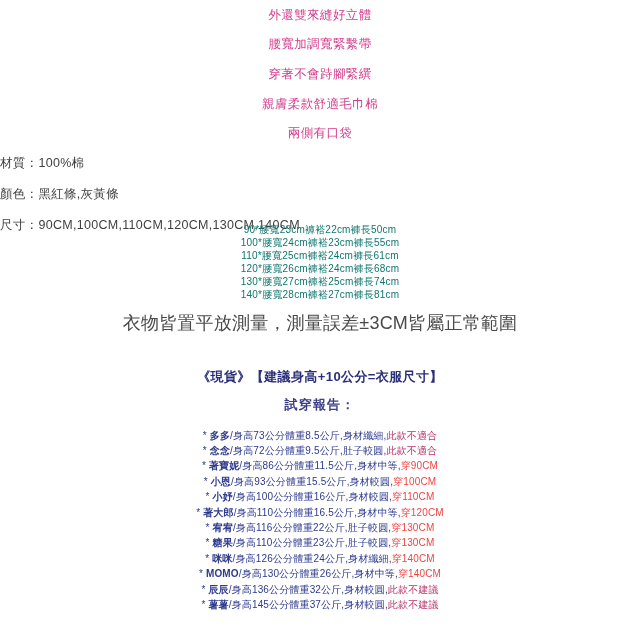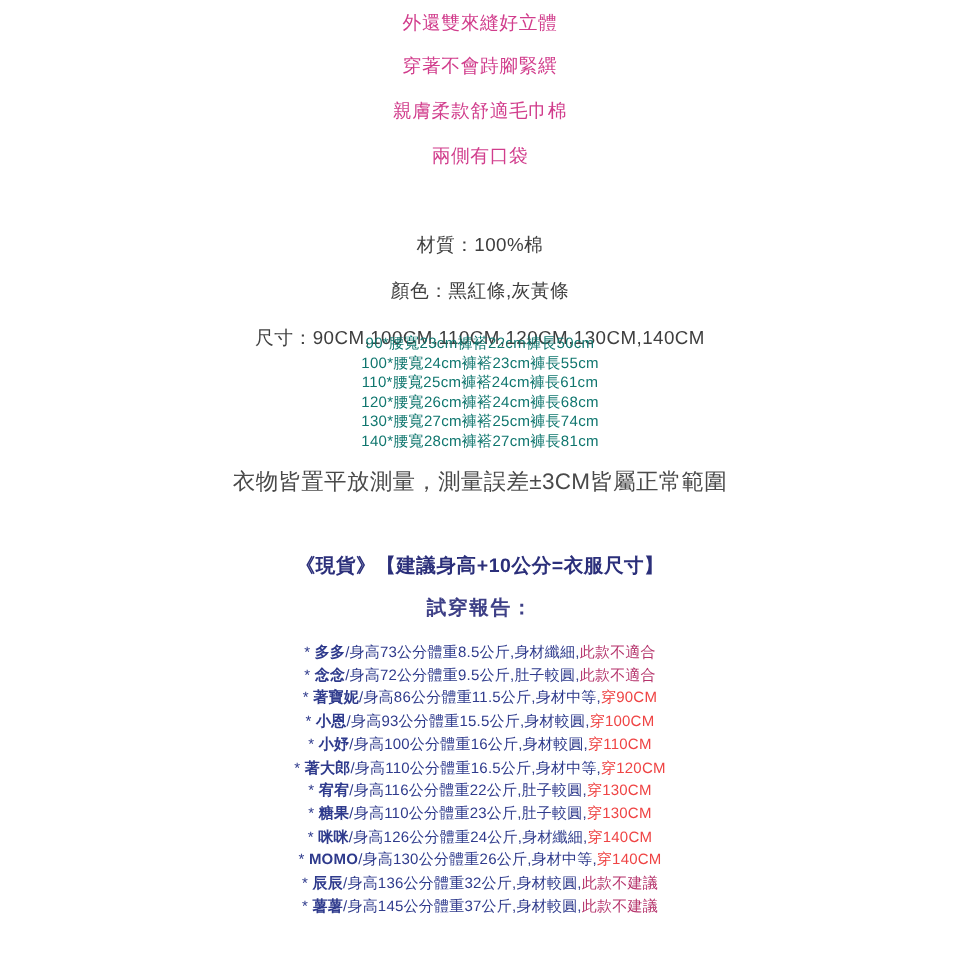--- a/index.html
+++ b/index.html
@@ -51,21 +51,21 @@
   .spec-block {
     position: absolute;
     top: 148px;
     left: 0;
     width: 640px;
   }
   .spec-line {
     color: #3f3f3f;
     font-size: 12.5px;
     letter-spacing: 0.3px;
-    text-align: center;
+    text-align: left;
     padding: 9px 0 9.5px 0;
     white-space: nowrap;
   }
 
   
   .measure-block {
     position: absolute;
     top: 224px;
     left: 0;
     width: 640px;
@@ -81,21 +81,21 @@
 
   
   .note-block {
     position: absolute;
     top: 314px;
     left: 0;
     width: 640px;
   }
   .note-line {
     color: #4a4a4a;
-    font-size: 15px;
+    font-size: 18px;
     letter-spacing: 0.2px;
     text-align: center;
     white-space: nowrap;
   }
 
   
   .headline-block {
     position: absolute;
     top: 354px;
     left: 0;
@@ -152,20 +152,21 @@
     color: #ef4444;
   }
 </style>
 </head>
 <body>
 
 <div class="page">
 
   <div class="feature-block">
     <div class="feature-line row">外還雙來縫好立體</div>
+    <div class="feature-line row">腰寬加調寬緊繫帶</div>
     <div class="feature-line row">穿著不會跱腳緊繏</div>
     <div class="feature-line row">親膚柔款舒適毛巾棉</div>
     <div class="feature-line row">兩側有口袋</div>
   </div>
 
   <div class="spec-block">
     <div class="spec-line row">材質：100%棉</div>
     <div class="spec-line row">顏色：黑紅條,灰黃條</div>
     <div class="spec-line row">尺寸：90CM,100CM,110CM,120CM,130CM,140CM</div>
   </div>

